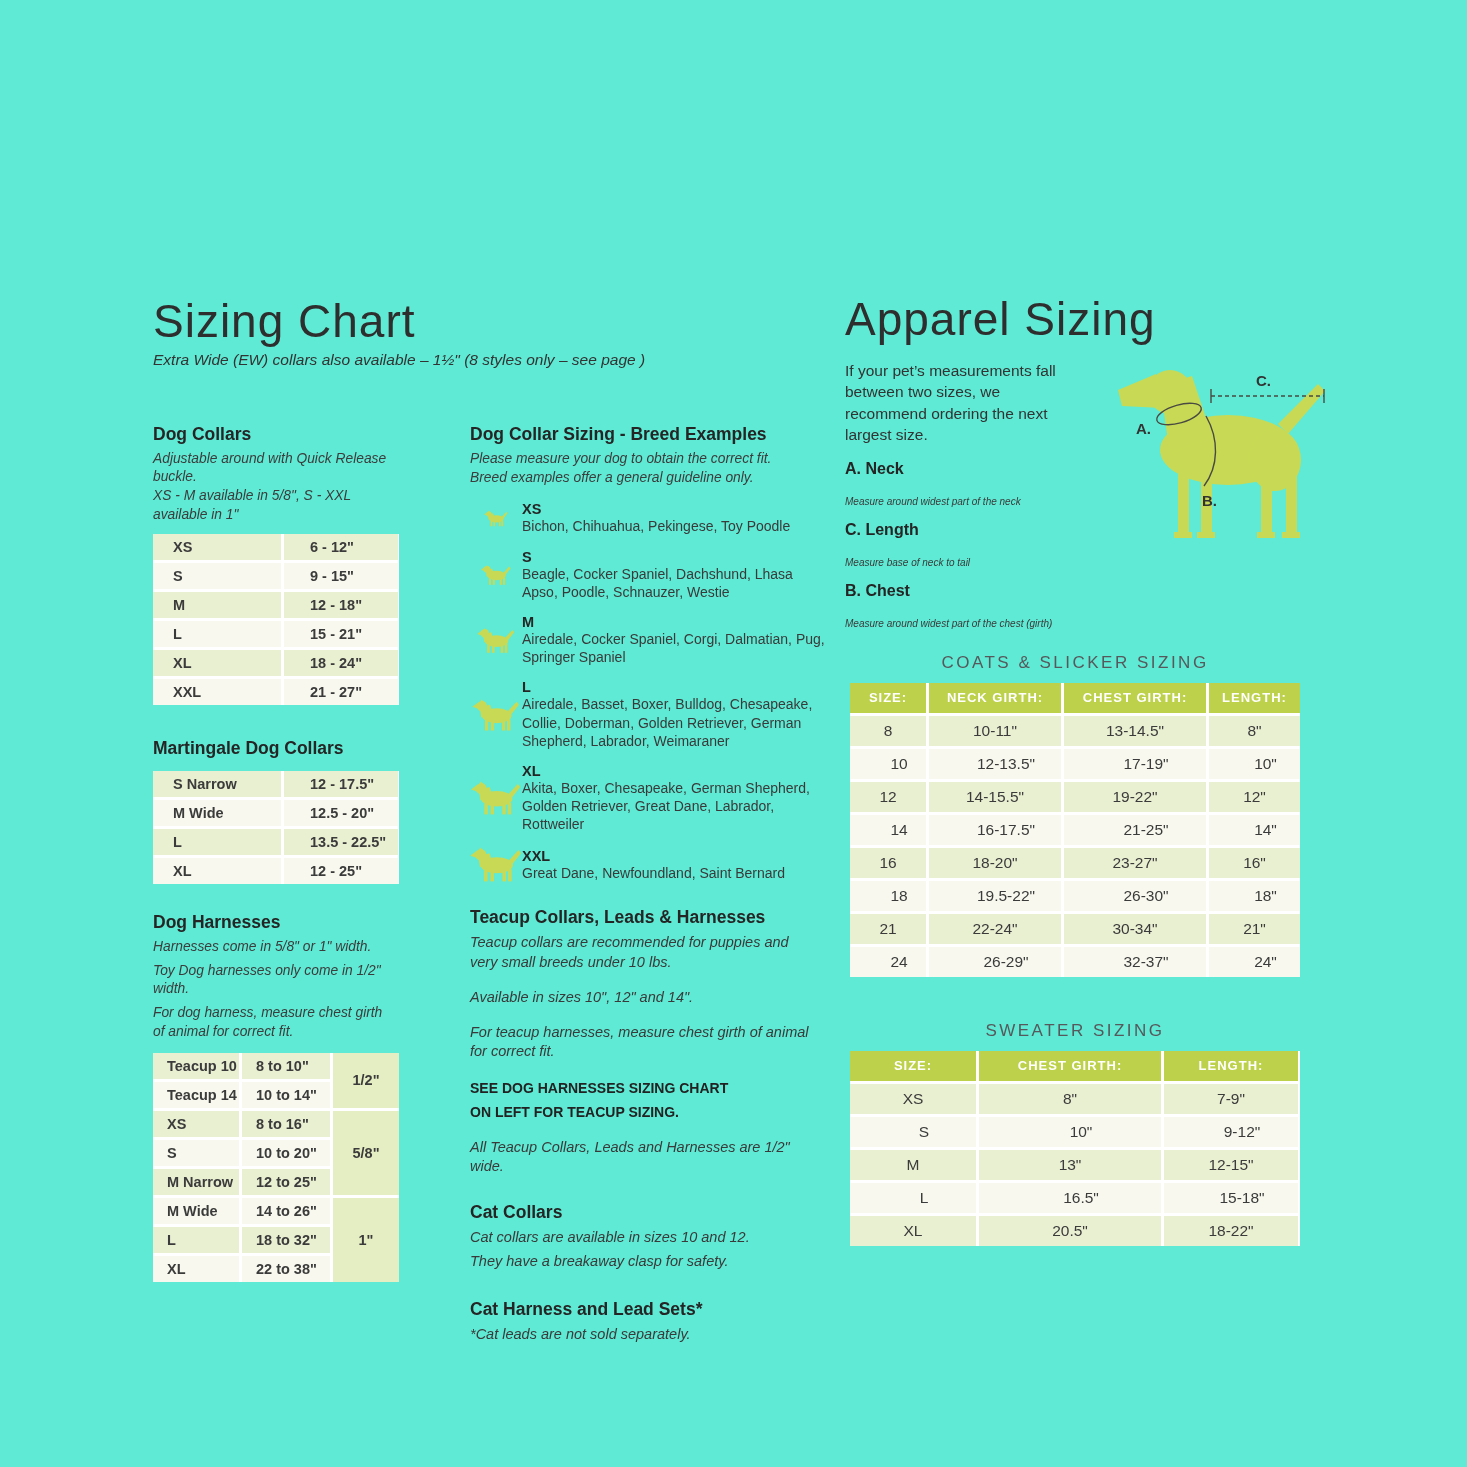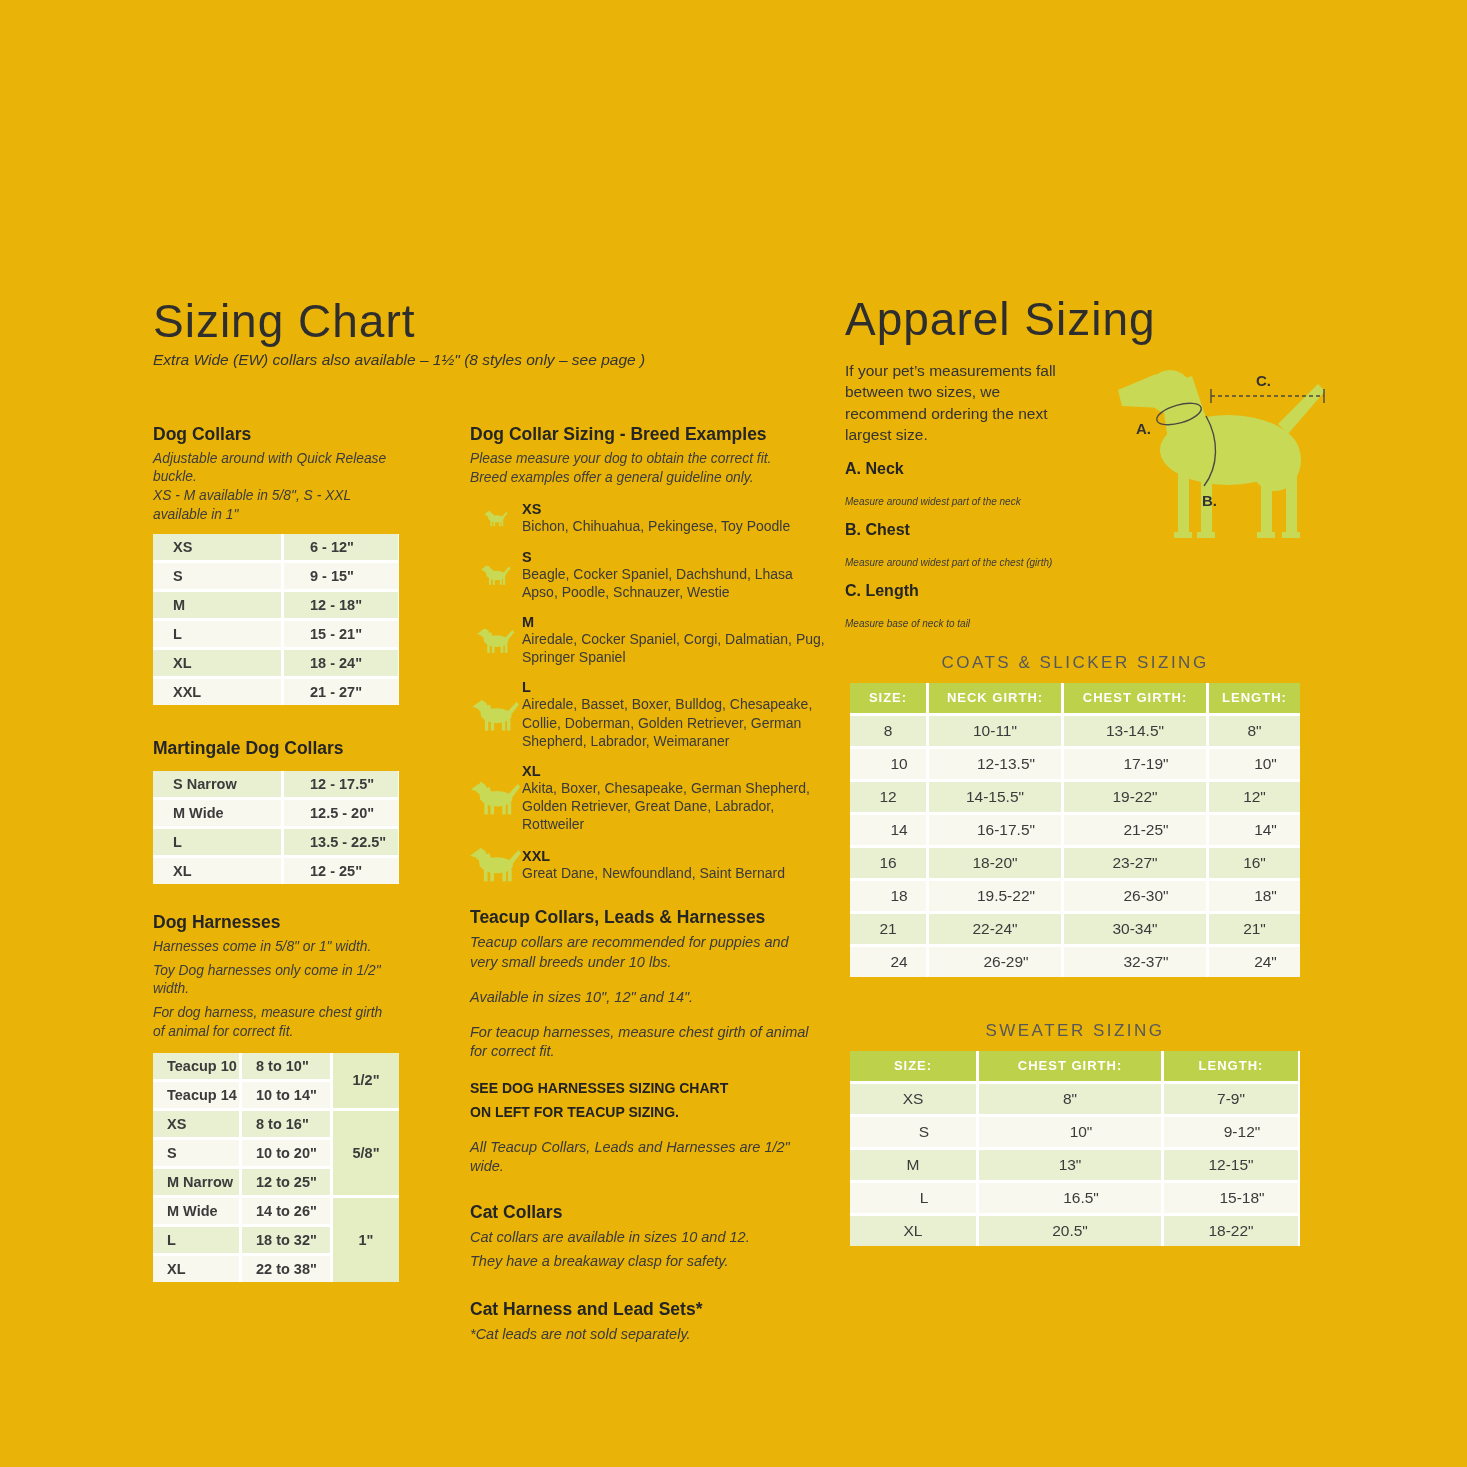--- a/index.html
+++ b/index.html
@@ -1,16 +1,16 @@
 <!DOCTYPE html>
 <html><head>
 <meta charset="utf-8">
 <style>
   html,body{margin:0;padding:0;background:#ffffff;}
-  .page{position:relative;width:1467px;height:1467px;background:#eab308;overflow:hidden;
+  .page{position:relative;width:1467px;height:1467px;background:#5eead4;overflow:hidden;
         font-family:"Liberation Sans",sans-serif;color:#3a3a3a;}
   .big-title{font-size:46px;font-weight:300;letter-spacing:1px;color:#2e2e2e;line-height:1.0;}
   .intro1{font-size:15.5px;color:#333;margin-top:16px;}
   .intro2{font-size:15.5px;font-style:italic;color:#333;margin-top:7px;}
   h3{font-size:17.5px;font-weight:700;color:#252525;margin:0 0 5px 0;}
   .it{font-style:italic;font-size:13.8px;color:#3c3c3c;line-height:1.32;margin:0 0 4px 0;}
   
   .grid{display:grid;gap:3px;background:#fff;}
   .t2{grid-template-columns:128px 114px;}
   .t3{grid-template-columns:86px 88px 66px;}
@@ -284,26 +284,26 @@
 
   <div id="colR">
     <div class="big-title">Apparel Sizing</div>
     <div class="r-intro">If your pet’s measurements fall between two sizes, we recommend ordering the next largest size.</div>
 
     <div class="measure">
       <div class="m-label">A. Neck</div>
       <div class="m-desc">Measure around widest part of the neck</div>
     </div>
     <div class="measure">
+      <div class="m-label">C. Length</div>
+      <div class="m-desc">Measure base of neck to tail</div>
+    </div>
+    <div class="measure">
       <div class="m-label">B. Chest</div>
       <div class="m-desc">Measure around widest part of the chest (girth)</div>
-    </div>
-    <div class="measure">
-      <div class="m-label">C. Length</div>
-      <div class="m-desc">Measure base of neck to tail</div>
     </div>
 
     <div id="dog-diagram">
       <svg width="262" height="192" viewBox="0 0 262 192">
         <g fill="#c8da55">
           <polygon points="200,70 240,30 247,37 210,80"></polygon>
           <ellipse cx="150" cy="96" rx="68" ry="35"></ellipse>
           <ellipse cx="197" cy="106" rx="26" ry="31"></ellipse>
           <polygon points="82,32 114,22 134,82 92,100"></polygon>
           <circle cx="92" cy="38" r="22"></circle>

